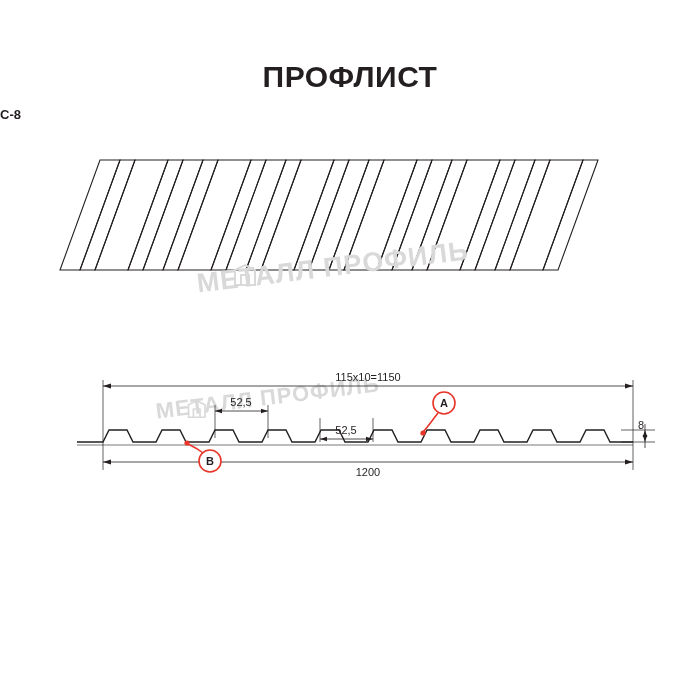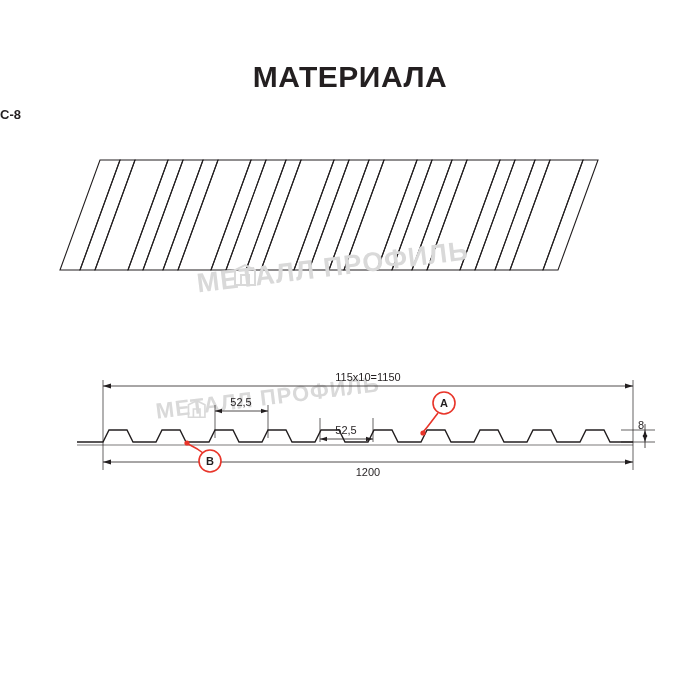--- a/index.html
+++ b/index.html
@@ -95,21 +95,21 @@
     fill: #231f20;
   }
   .dim-txt { font-size: 11px; }
   .callout-txt { font-size: 11px; font-weight: bold; fill: #231f20; }
 </style>
 </head>
 <body>
 
 <div id="page">
 
-  <div class="title">МАТЕРИАЛА</div>
+  <div class="title">ПРОФЛИСТ</div>
   <div class="subtitle">С-8</div>
 
   <div class="iso-wrap">
     <svg width="590" height="170" viewBox="0 0 590 170">
       <g fill="none" stroke="#231f20" stroke-width="1.1" stroke-linejoin="miter">
 
         <path d="M40 20 L60 20 L20 130 L0 130 Z"></path>
         <path d="M60 20 L75 20 L35 130 L20 130 Z"></path>
         <path d="M75 20 L108 20 L68 130 L35 130 Z"></path>
         <path d="M108 20 L123 20 L83 130 L68 130 Z"></path>

